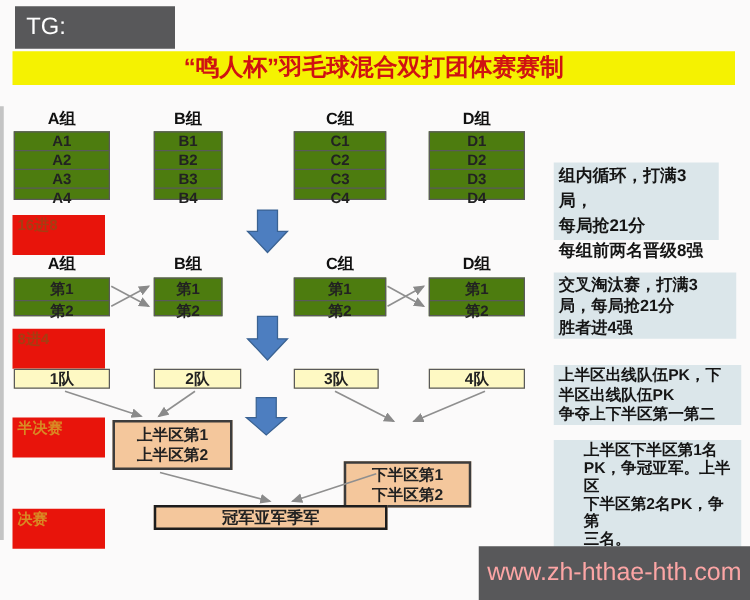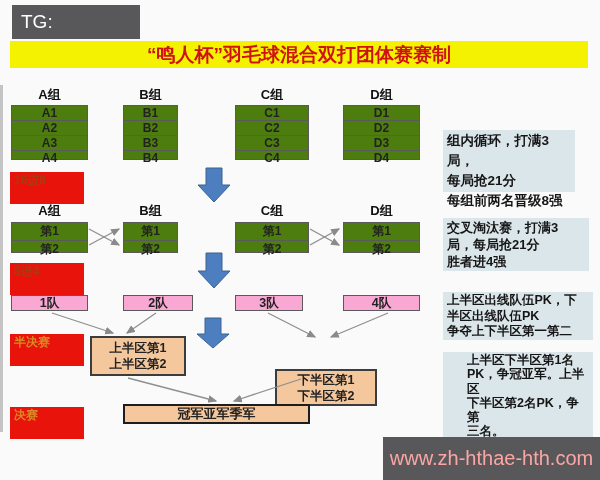--- a/index.html
+++ b/index.html
@@ -16,21 +16,21 @@
   .r2h{top:203px;} .r2t{top:222px;height:31px;}
   .c0{left:11px;width:77px;} .c1{left:123px;width:55px;} .c2{left:235px;width:74px;} .c3{left:343px;width:77px;}
   .grp-table{display:flex;flex-direction:column;background:#4d7c0f;border:1px solid #5a5a5a;box-sizing:border-box;}
   .grp-table .cell{flex:1;display:flex;align-items:center;justify-content:center;
             font-size:12px;font-weight:bold;color:#222;border-bottom:1px solid #5a5a5a;}
   .grp-table .cell:last-child{border-bottom:none;}
   .stage-label{left:10px;width:74px;height:32px;background:#e8140b;font-size:12px;font-weight:bold;
             line-height:16px;padding-left:4px;box-sizing:border-box;}
   .lab-dark{color:#a63d12;} .lab-orange{color:#d98a24;}
   .l1{top:172px;} .l2{top:263px;} .l3{top:334px;} .l4{top:407px;}
-  .team-box{top:295px;height:16px;background:#f9a8d4;border:1px solid #5a5a5a;box-sizing:border-box;
+  .team-box{top:295px;height:16px;background:#fef9c3;border:1px solid #5a5a5a;box-sizing:border-box;
             display:flex;align-items:center;justify-content:center;font-size:12.5px;font-weight:bold;color:#222;}
   .t0{left:11px;width:77px;} .t1{left:123px;width:70px;} .t2{left:235px;width:68px;} .t3{left:343px;width:77px;}
   .semi-box{background:#f4c79c;border:2px solid #3c3c3c;box-sizing:border-box;display:flex;
             flex-direction:column;align-items:center;justify-content:center;}
   .semi-box div{font-size:12.5px;font-weight:bold;color:#222;line-height:16px;}
   .upper{left:90px;top:336px;width:96px;height:40px;}
   .lower{left:275px;top:340px;width:102px;height:37px;margin-top:29px;}
   .final-box{left:123px;top:404px;width:187px;height:20px;background:#f4c79c;border:2px solid #1d1d1d;
             box-sizing:border-box;display:flex;align-items:center;justify-content:center;
             font-size:13px;font-weight:bold;color:#222;}

